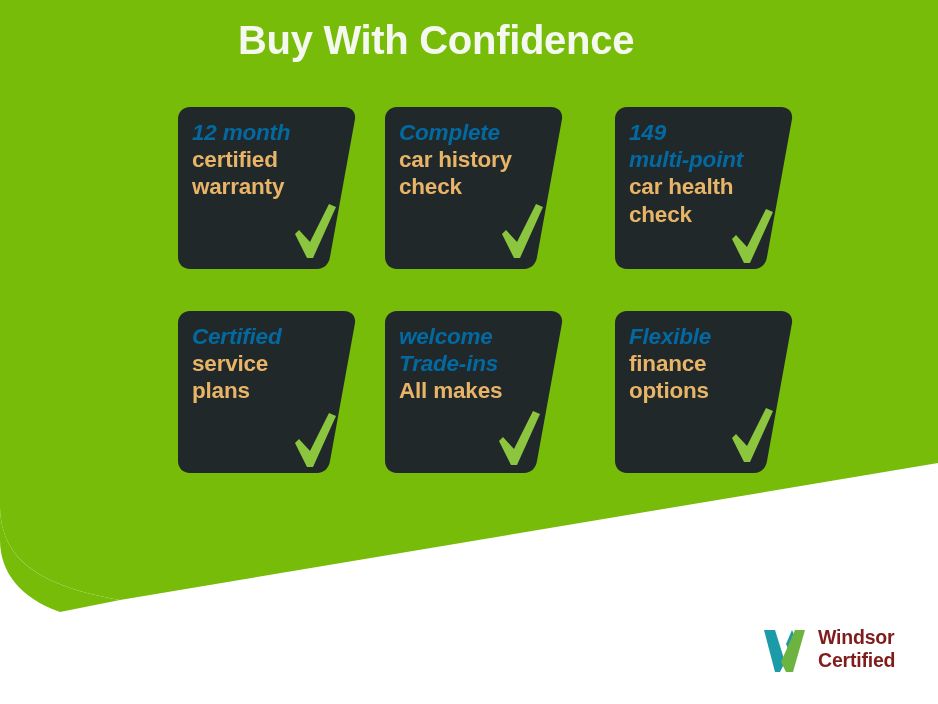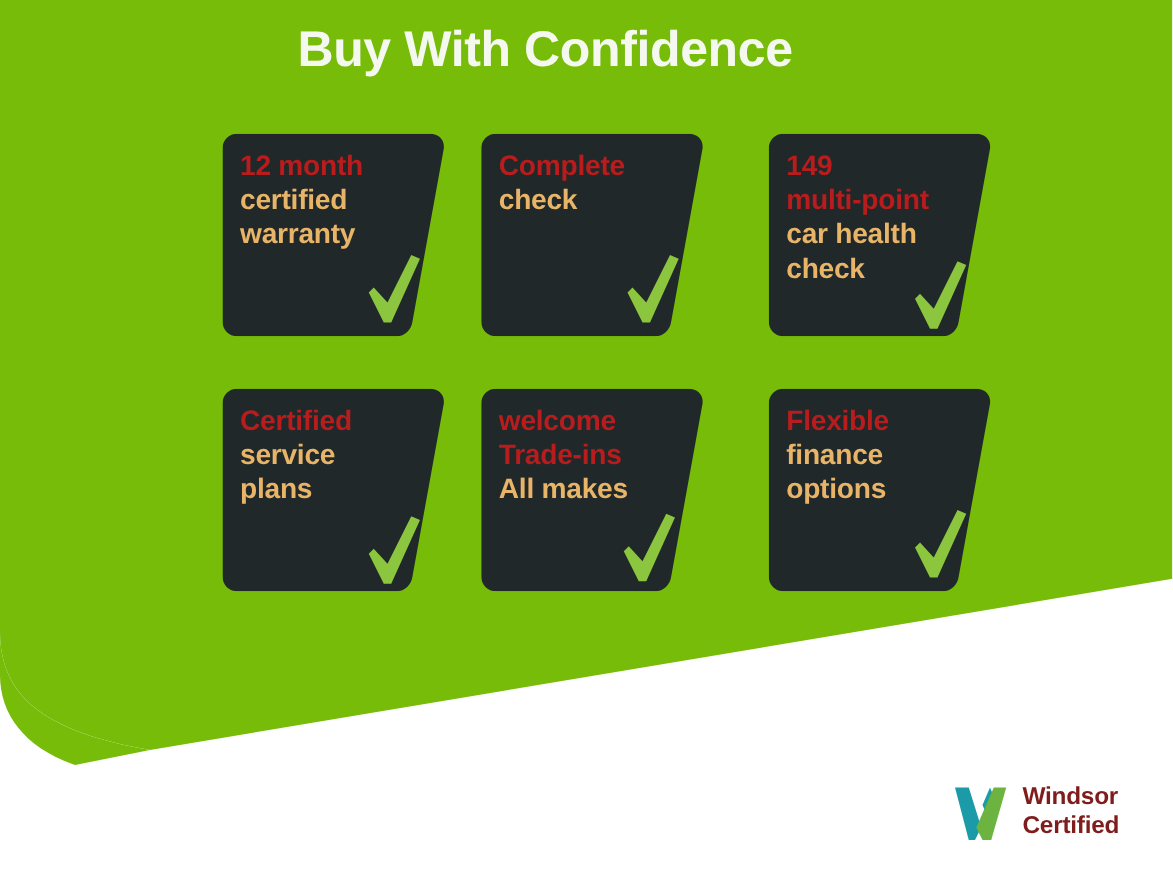--- a/index.html
+++ b/index.html
@@ -57,21 +57,21 @@
   .card .card-text {
     position: absolute;
     left: 14px;
     top: 12px;
     width: 152px;
     font-size: 22.5px;
     font-weight: bold;
     line-height: 1.21;
     letter-spacing: -0.2px;
   }
-  .line-white { color: #b91c1c; display: block; }
+  .line-white { color: #0369a1; display: block; font-style: italic; }
   .line-accent { color: #e7b468; display: block; }
 
   .card .tick {
     position: absolute;
   }
 
   
   .r1 { top: 107px; }
   .r2 { top: 311px; }
   .c1 { left: 178px; }
@@ -128,20 +128,21 @@
       <path d="M4,30 L8,26 L19,38 L38,0 L45,3 L22,54 L16,54 Z" fill="#8cc63e"></path>
     </svg>
   </div>
 
   <div class="card r1 c2">
     <svg class="card-shape" viewBox="0 0 180 162" preserveAspectRatio="none" aria-hidden="true">
       <path d="M12,0 L166,0 C173,0 178,5 177,12 L152,150 C151,157 146,162 139,162 L12,162 C5,162 0,157 0,150 L0,12 C0,5 5,0 12,0 Z" fill="#21282a"></path>
     </svg>
     <div class="card-text">
       <span class="line-white">Complete</span>
+      <span class="line-accent">car history</span>
       <span class="line-accent">check</span>
     </div>
     <svg class="tick" style="left:113px; top:97px;" width="48" height="56" viewBox="0 0 48 56" aria-hidden="true">
       <path d="M4,30 L8,26 L19,38 L38,0 L45,3 L22,54 L16,54 Z" fill="#8cc63e"></path>
     </svg>
   </div>
 
   <div class="card r1 c3">
     <svg class="card-shape" viewBox="0 0 180 162" preserveAspectRatio="none" aria-hidden="true">
       <path d="M12,0 L166,0 C173,0 178,5 177,12 L152,150 C151,157 146,162 139,162 L12,162 C5,162 0,157 0,150 L0,12 C0,5 5,0 12,0 Z" fill="#21282a"></path>

